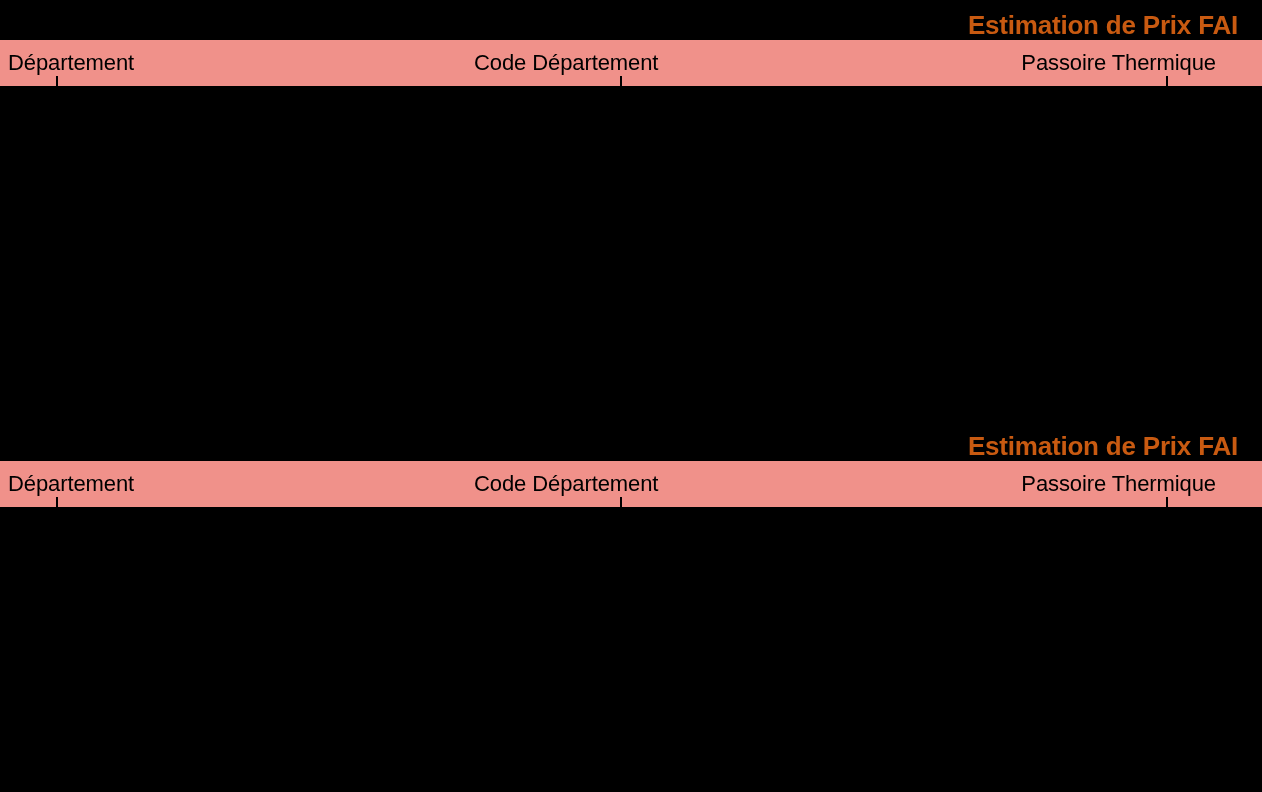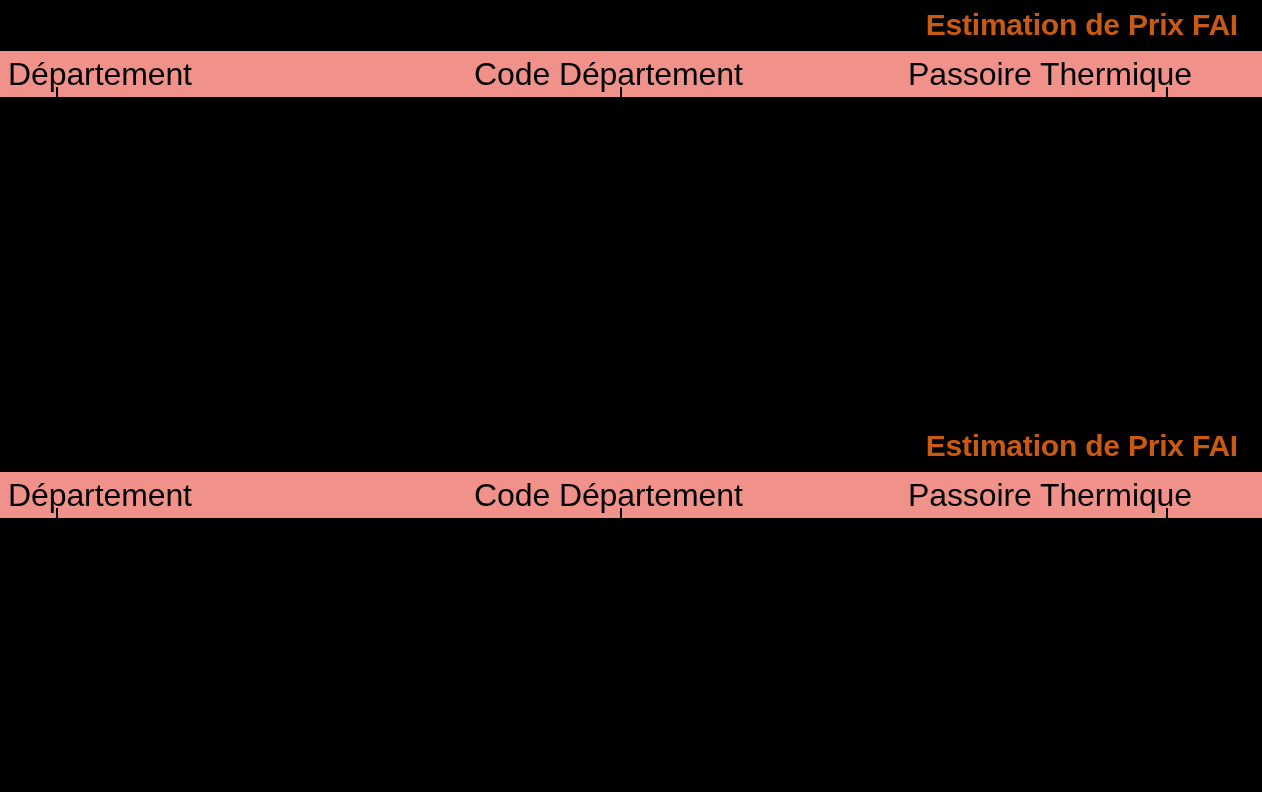--- a/index.html
+++ b/index.html
@@ -25,27 +25,27 @@
   
   .table-section {
     position: absolute;
     left: 0;
     width: 1262px;
   }
   #section-1 { top: 0px;   height: 420px; }
   #section-2 { top: 421px; height: 371px; }
 
   .section-title {
-    height: 51px;
+    height: 40px;
     line-height: 50px;
     text-align: right;
     padding-right: 24px;
     box-sizing: border-box;
     color: #C85A11;
-    font-size: 30px;
+    font-size: 26px;
     font-weight: bold;
     letter-spacing: -0.2px;
     white-space: nowrap;
     background: #000000;
   }
 
   .header-band {
     position: relative;
     height: 46px;
     background: #F0918A;
@@ -54,41 +54,41 @@
 
   .header-cells {
     position: absolute;
     inset: 0;
     display: flex;
     align-items: center;
   }
 
   .col-header {
     color: #000000;
-    font-size: 32px;
+    font-size: 22px;
     font-weight: normal;
     white-space: nowrap;
     letter-spacing: -0.1px;
     line-height: 46px;
   }
   .col-departement {
     position: absolute;
     left: 8px;
     text-align: left;
   }
   .col-code {
     position: absolute;
     left: 474px;
     width: 320px;
   }
   .col-passoire {
     position: absolute;
     left: 884px;
     width: 332px;
-    text-align: center;
+    text-align: right;
   }
 
   
   .col-divider {
     position: absolute;
     bottom: 0;
     width: 2px;
     height: 10px;
     background: #000000;
   }

